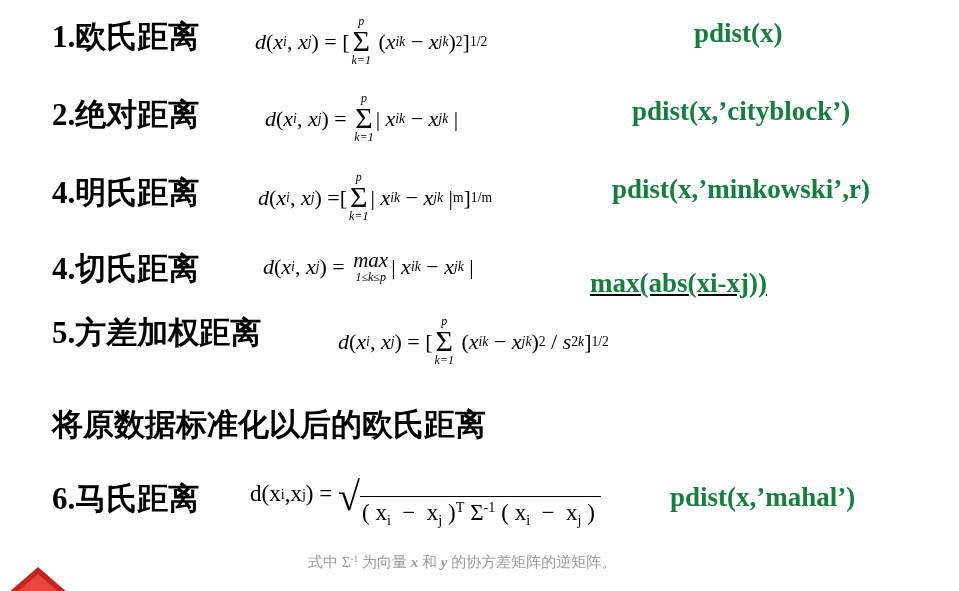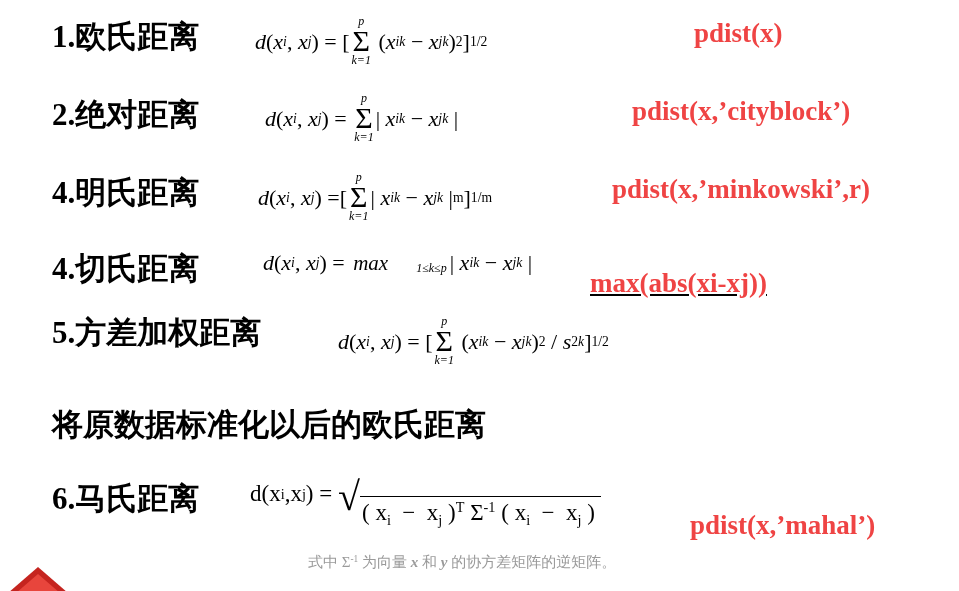--- a/index.html
+++ b/index.html
@@ -35,21 +35,21 @@
     font-weight: bold;
     font-size: 31px;
     letter-spacing: 0px;
     color: #000;
   }
 
   .code {
     font-family: "Liberation Serif", serif;
     font-weight: bold;
     font-size: 27px;
-    color: #ef4444;
+    color: #15803d;
   }
 
   
   .math {
     font-family: "Liberation Serif", serif;
     font-style: italic;
     font-size: 22px;
     color: #000;
     display: inline-flex;
     align-items: center;
@@ -81,25 +81,24 @@
     font-style: italic;
   }
   .sigma-block .sig {
     font-size: 30px;
     font-style: normal;
     font-family: "Liberation Serif", serif;
     line-height: 0.9;
   }
   .max-block {
     display: inline-flex;
-    flex-direction: row;
-    align-items: flex-end;
+    flex-direction: column;
+    align-items: center;
     line-height: 1;
     margin: 0 3px;
-    gap: 28px;
   }
   .max-block .mx {
     font-style: italic;
     font-size: 21px;
   }
   .max-block .lim {
     font-style: italic;
     font-size: 12px;
   }
   .brk { font-style: normal; }
@@ -334,21 +333,21 @@
           <span class="brk">Σ</span><span class="sup">-1</span>
           <span class="brk">(</span>
           <span>x</span><span class="sub" style="font-style:normal">i</span>
           &nbsp;<span class="brk">−</span>&nbsp;
           <span>x</span><span class="sub" style="font-style:normal">j</span>
           <span class="brk">)</span>
         </span>
       </span>
     </span>
   </div>
-  <div class="row" style="left:690px; top:482px;margin-top:28px;">
+  <div class="row" style="left:670px; top:482px;">
     <span class="code">pdist(x,’mahal’)</span>
   </div>
 
   <div class="caption" style="left:284px; top:553px;margin-left:24px;">
     <span>式中 Σ</span><span class="sup" style="font-style:normal">-1</span><span> 为向量 </span><span class="ital">x</span><span> 和 </span><span class="ital">y</span><span> 的协方差矩阵的逆矩阵。</span>
   </div>
 
   <div class="redmark">
     <span class="tri"></span>
     <span class="tri2"></span>

